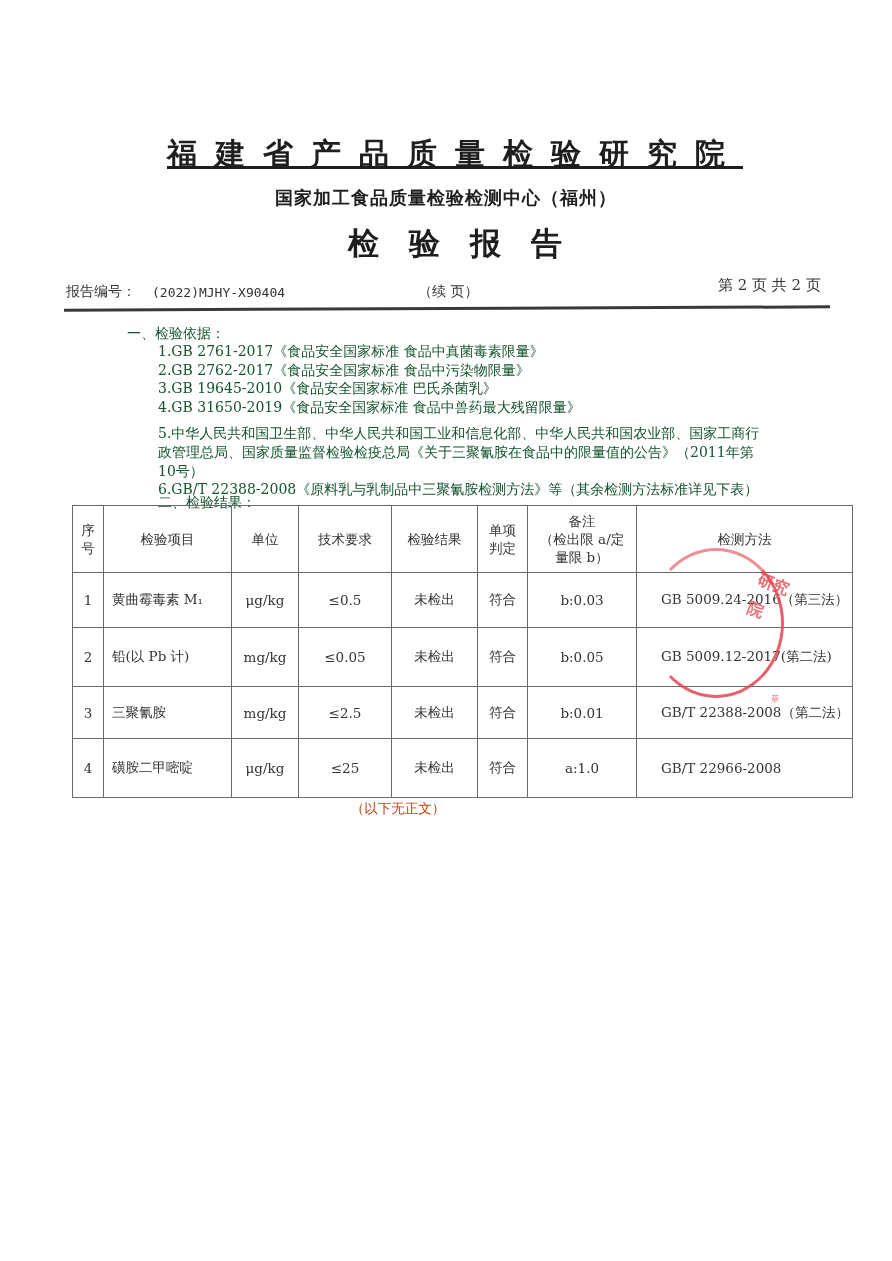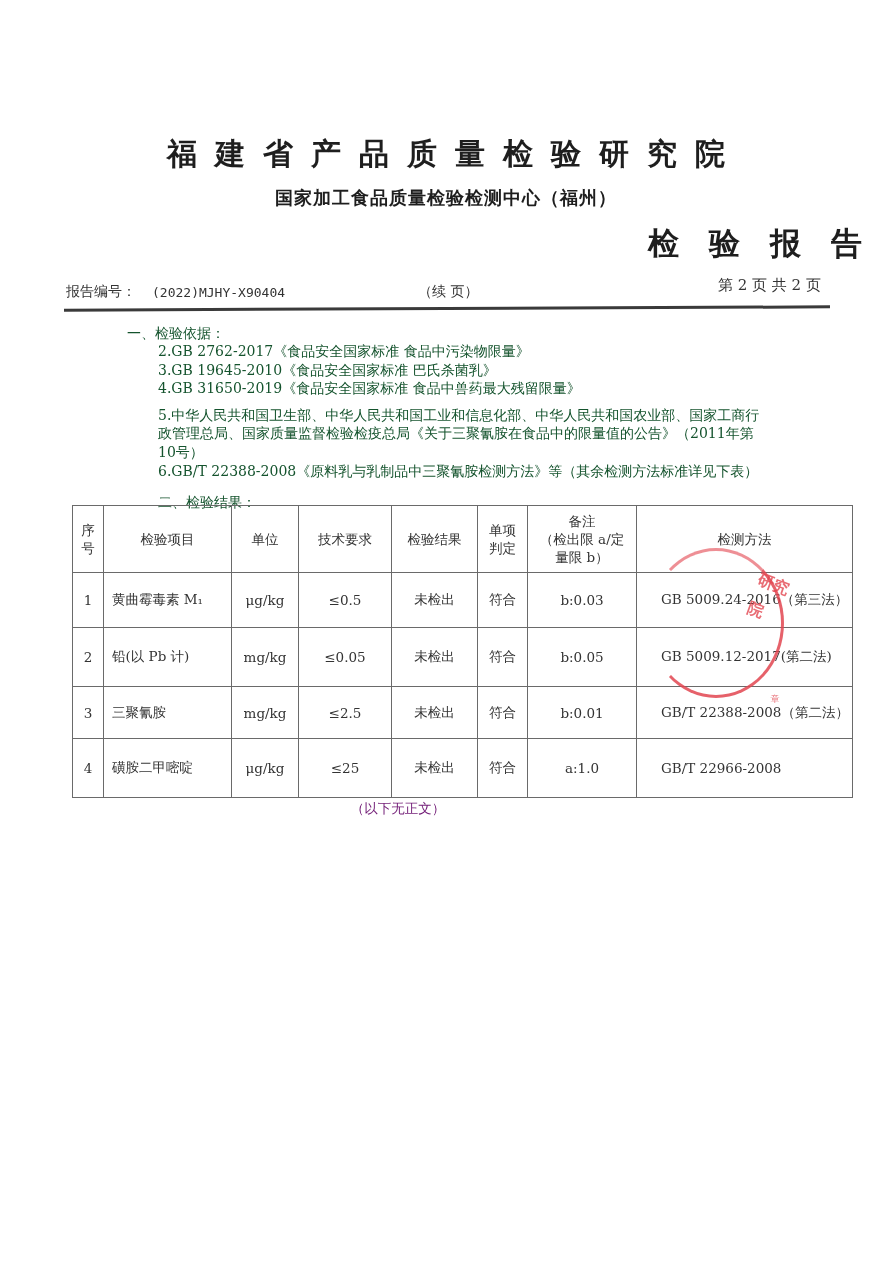--- a/index.html
+++ b/index.html
@@ -4,28 +4,28 @@
 <style>
   html, body { margin: 0; padding: 0; }
   body {
     width: 892px; height: 1261px; background: #ffffff; position: relative; overflow: hidden;
     font-family: "DejaVu Serif", "Liberation Serif", serif; color: #2a2a2a;
   }
   .abs { position: absolute; }
   .title1 {
     left: 0; width: 892px; top: 134px; text-align: center;
     font-family: "DejaVu Sans", sans-serif; font-weight: bold; font-size: 30px; letter-spacing: 18px;
-    color: #1e1e1e; padding-left: 18px; box-sizing: border-box;
+    color: #1e1e1e; padding-left: 18px; box-sizing: border-box; text-decoration: underline;
   }
   .title2 {
     left: 0; width: 892px; top: 186px; text-align: center;
     font-family: "DejaVu Sans", sans-serif; font-weight: bold; font-size: 18px; letter-spacing: 1px; color: #1e1e1e;
   }
   .title3 {
-    left: 0; width: 892px; top: 223px; text-align: right;
+    left: 0; width: 892px; top: 223px; text-align: center;
     font-family: "DejaVu Sans", sans-serif; font-weight: bold; font-size: 31px; letter-spacing: 30px;
     color: #1e1e1e; padding-left: 48px; box-sizing: border-box;
   }
   .meta { top: 283px; font-size: 14px; color: #333; }
   .report-no-label { left: 66px; }
   .report-no-value { left: 152px; font-family: "DejaVu Sans Mono", monospace; font-size: 13px; top: 285px; }
   .cont { left: 418px; }
   .pages { left: 718px; top: 276px; font-size: 15px; }
   .rule { left: 64px; top: 307px; width: 766px; height: 3px; background: #3a3a3a; transform: rotate(-0.25deg); }
 
@@ -39,21 +39,21 @@
   table.results {
     position: absolute; left: 72px; top: 505px; border-collapse: collapse;
     font-size: 13.5px; color: #333; table-layout: fixed;
   }
   table.results td, table.results th {
     border: 1px solid #6a6a6a; text-align: center; vertical-align: middle; font-weight: normal; padding: 0 3px;
   }
   table.results th { line-height: 18px; }
   table.results td.item { text-align: left; padding-left: 8px; }
   table.results td.method { text-align: left; padding-left: 24px; white-space: nowrap; overflow: hidden; }
-  .end-note { left: 0; width: 796px; top: 800px; text-align: center; font-size: 13.5px; color: #701a75; }
+  .end-note { left: 0; width: 796px; top: 800px; text-align: center; font-size: 13.5px; color: #c2410c; }
 
   .stamp {
     left: 648px; top: 548px; width: 136px; height: 150px; border-radius: 50%;
     border: 3px solid rgba(226, 70, 80, 0.85); border-left-color: transparent; border-top-color: rgba(226,70,80,0.6);
     box-sizing: border-box; pointer-events: none;
   }
   .stamp-text {
     left: 752px; top: 570px; width: 40px; color: rgba(226, 70, 80, 0.8);
     font-family: "DejaVu Sans", sans-serif; font-size: 16px; font-weight: bold; line-height: 30px;
     transform: rotate(20deg); pointer-events: none;
@@ -68,20 +68,21 @@
 <div class="abs title3">检验报告</div>
 
 <div class="abs meta report-no-label">报告编号：</div>
 <div class="abs meta report-no-value">(2022)MJHY-X90404</div>
 <div class="abs meta cont">（续 页）</div>
 <div class="abs meta pages">第 2 页   共 2 页</div>
 <div class="abs rule"></div>
 
 <div class="abs section sec1-head">一、检验依据：</div>
 <div class="abs section basis">
+  <div>1.GB 2761-2017《食品安全国家标准 食品中真菌毒素限量》</div>
   <div>2.GB 2762-2017《食品安全国家标准 食品中污染物限量》</div>
   <div>3.GB 19645-2010《食品安全国家标准 巴氏杀菌乳》</div>
   <div>4.GB 31650-2019《食品安全国家标准 食品中兽药最大残留限量》</div>
   <div class="wrap">5.中华人民共和国卫生部、中华人民共和国工业和信息化部、中华人民共和国农业部、国家工商行政管理总局、国家质量监督检验检疫总局《关于三聚氰胺在食品中的限量值的公告》（2011年第10号）</div>
   <div>6.GB/T 22388-2008《原料乳与乳制品中三聚氰胺检测方法》等（其余检测方法标准详见下表）</div>
 </div>
 <div class="abs section sec2-head">二、检验结果：</div>
 
 <table class="results">
   <colgroup>

